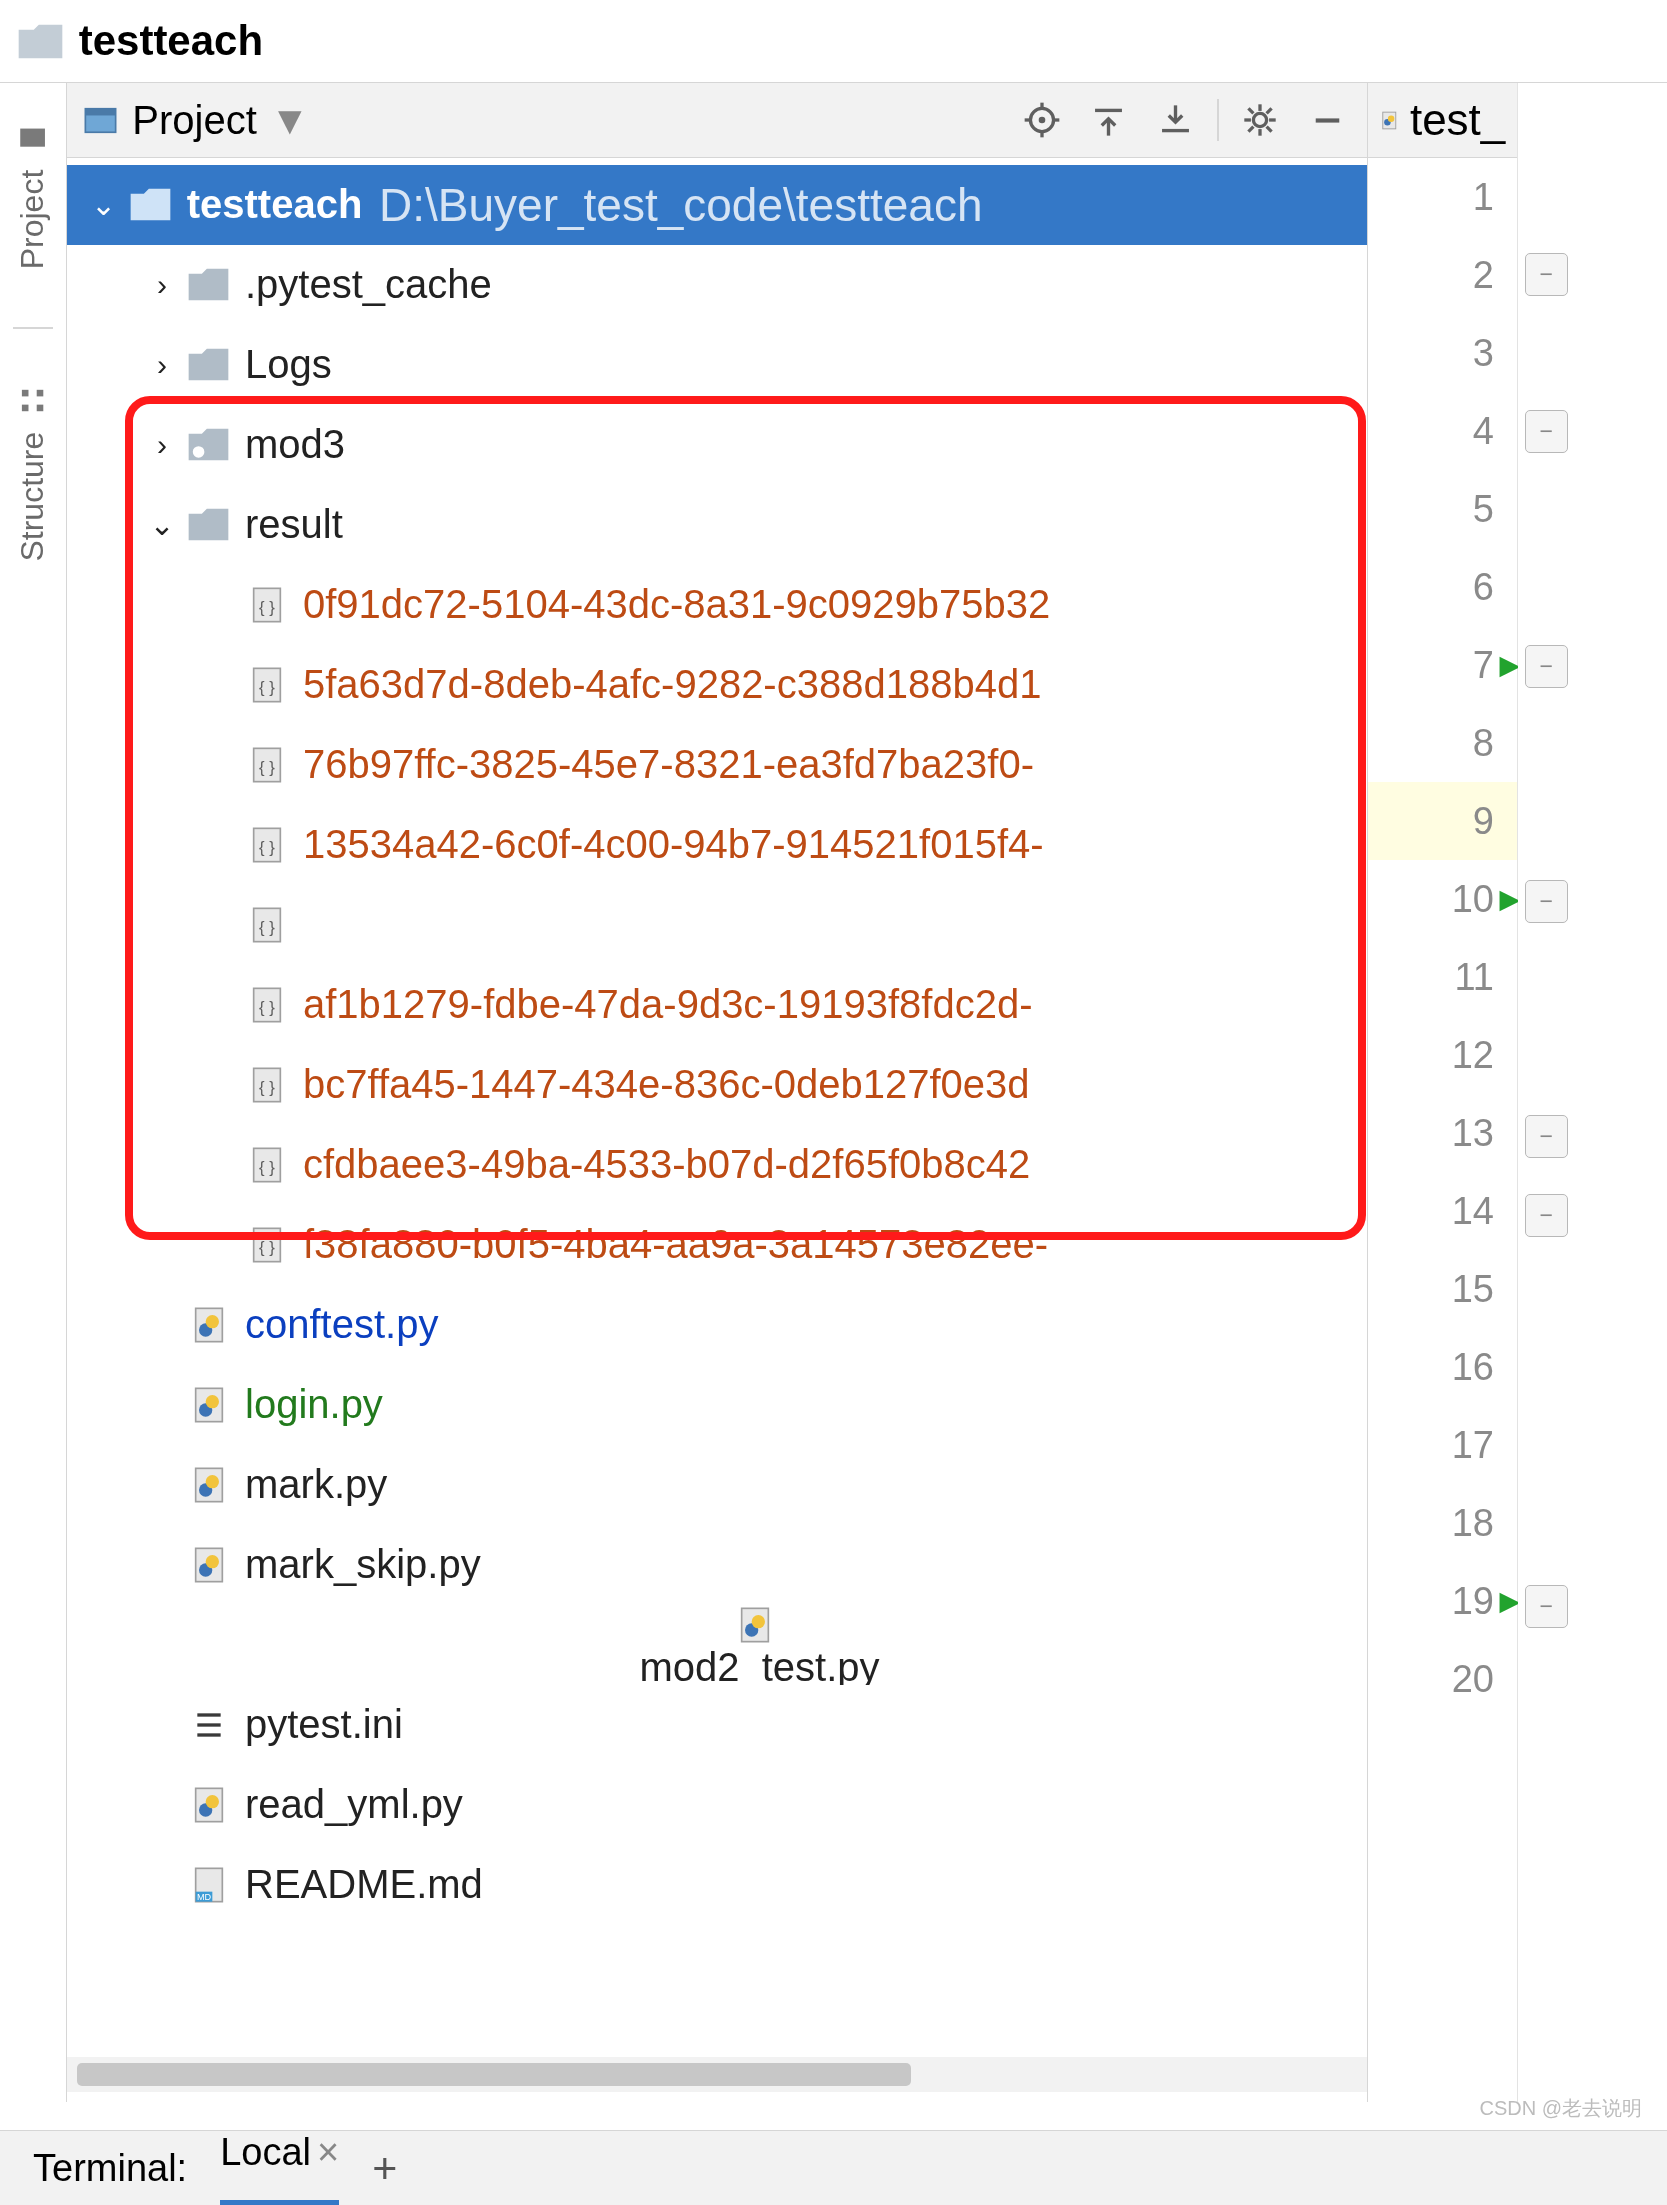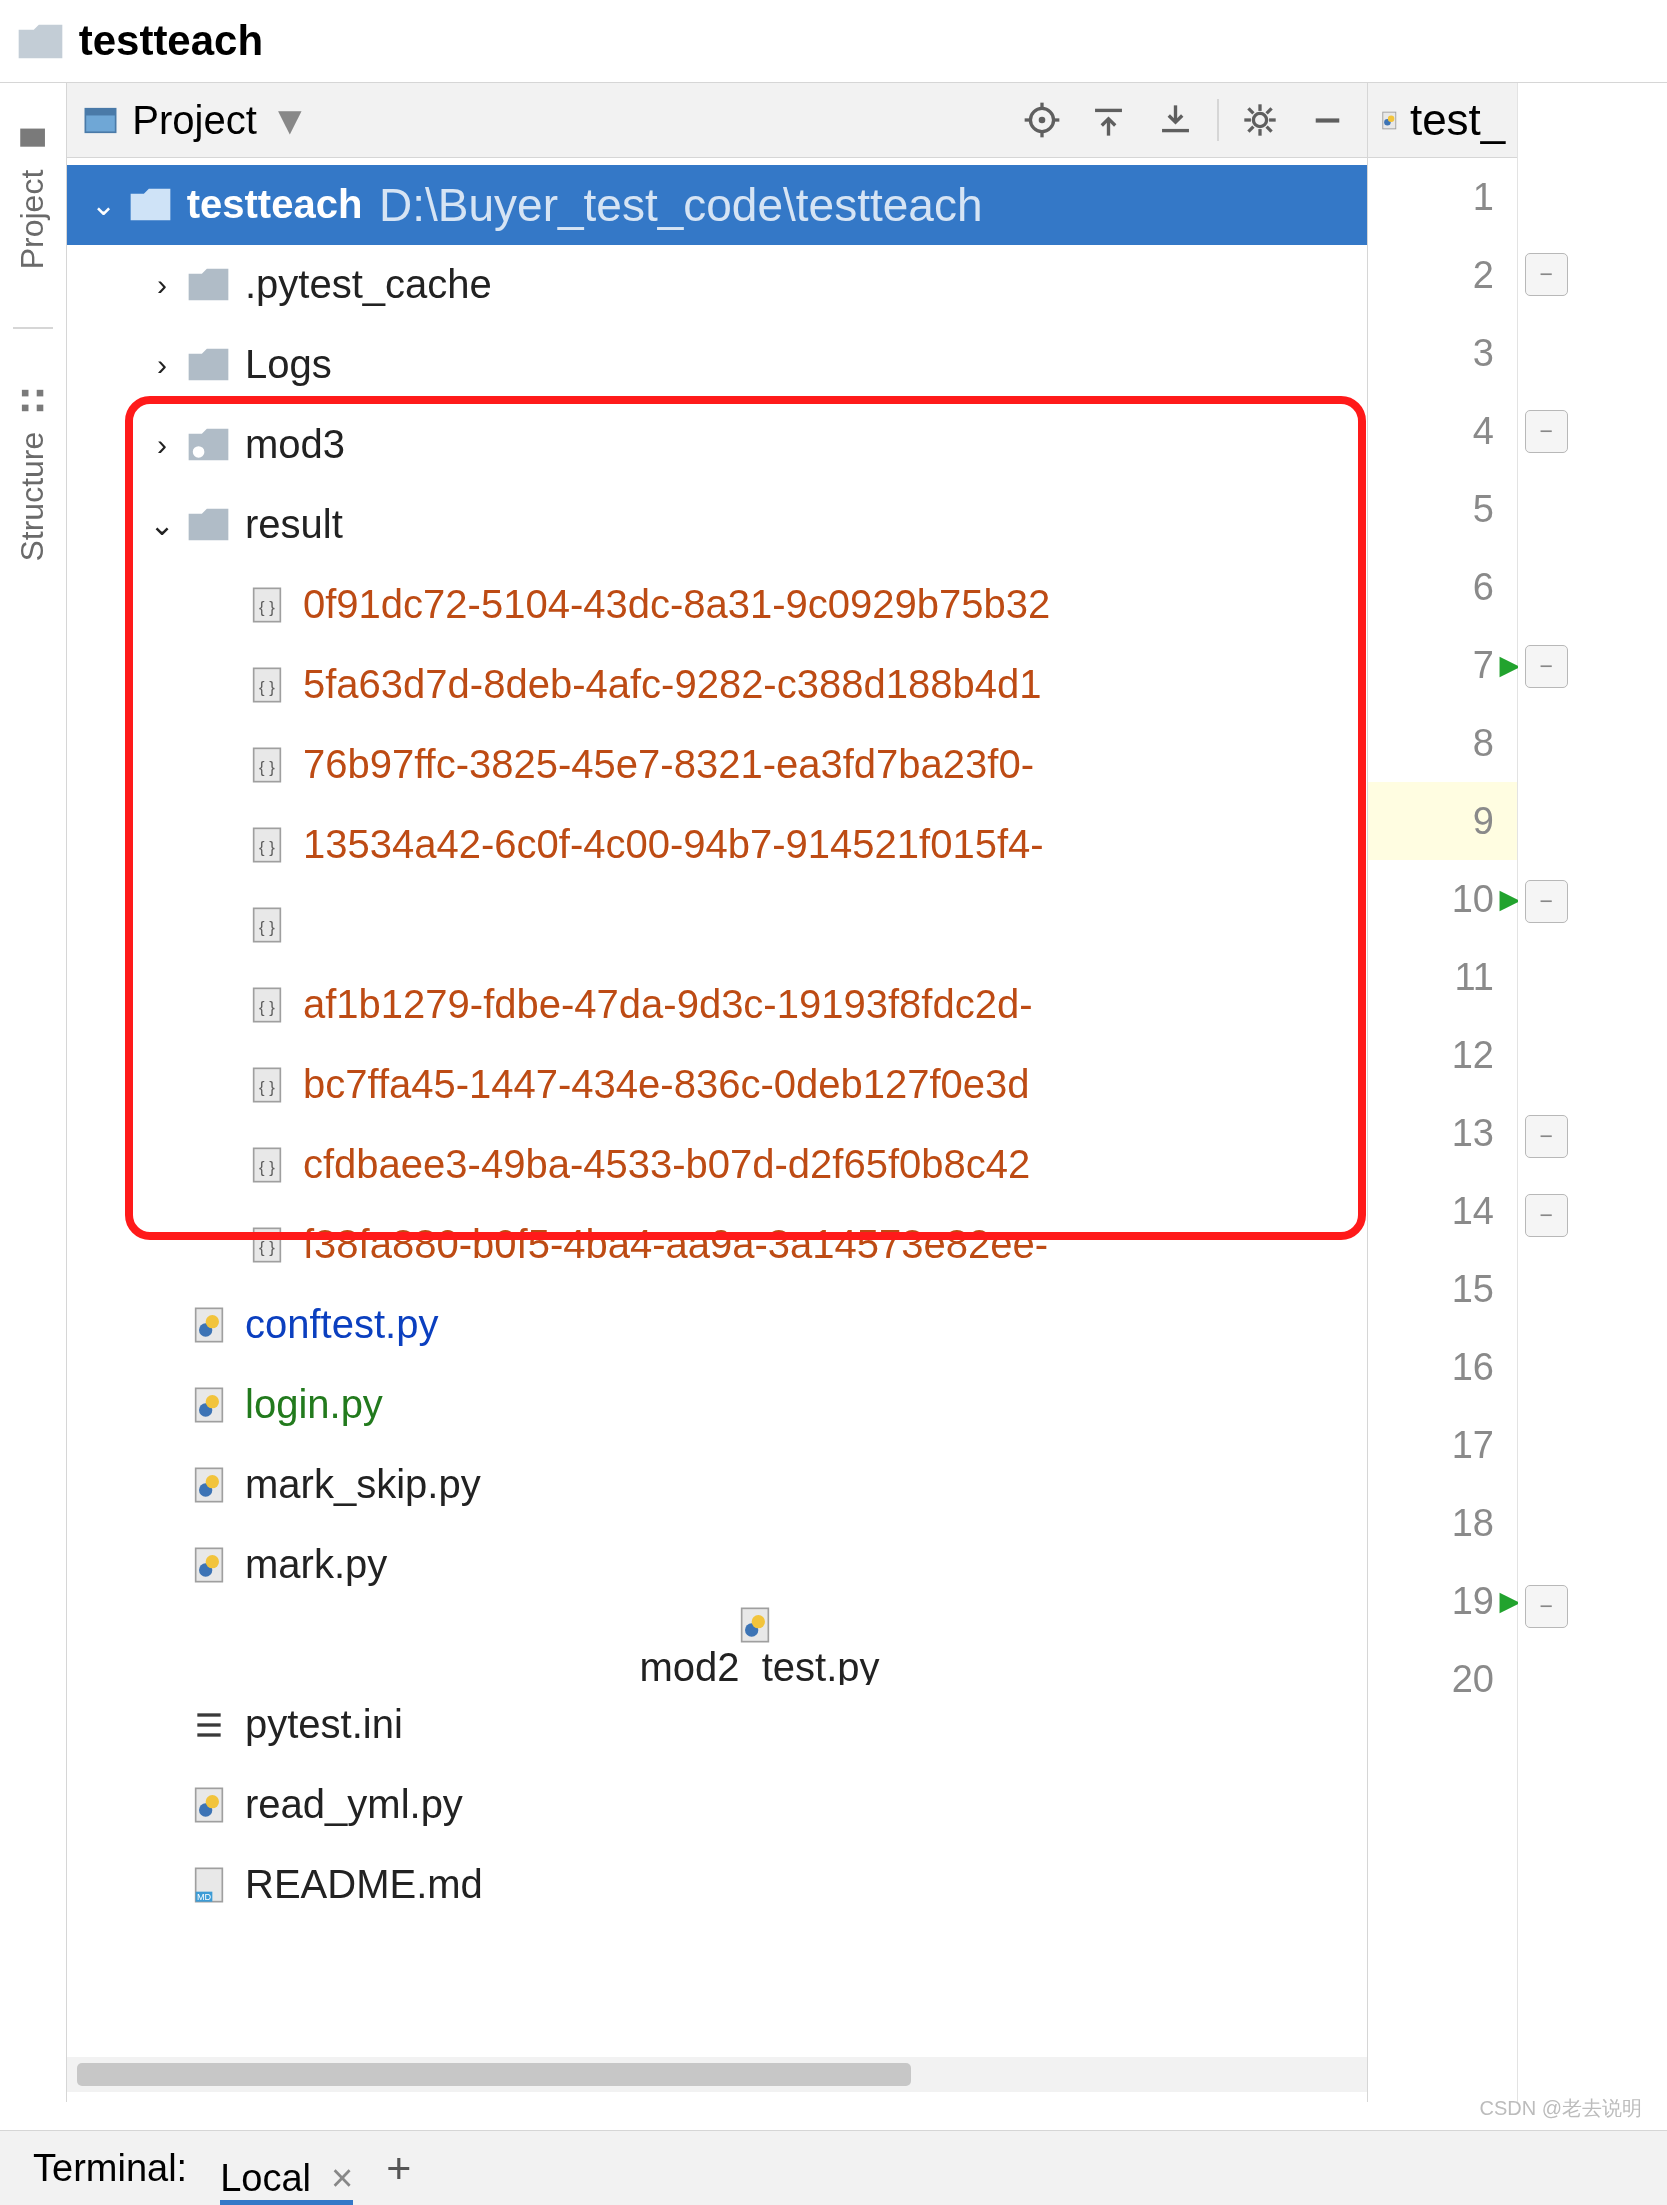--- a/index.html
+++ b/index.html
@@ -85,21 +85,21 @@
     position: absolute; bottom: 10px; left: 0; right: 0; height: 35px;
     background: #f2f2f2; display: flex; align-items: center;
   }
   .tree-scrollbar .thumb { height: 23px; background: #c7c7c7; border-radius: 5px; margin-left: 10px; width: 834px; }
   .terminal-tabs {
     height: 75px; background: #f2f2f2; border-top: 1.7px solid #d6d6d6;
     display: flex; align-items: center; gap: 33px; padding: 0 33px;
     font-size: 38px;
     margin-top: 28px;
   }
-  .term-tab { display: flex; align-items: flex-end; gap: 20px; height: 100%; }
+  .term-tab { display: flex; align-items: flex-start; gap: 6px; height: 100%; }
   .term-tab.active { border-bottom: 5px solid #3478c7; }
   svg { display: block; }
   .watermark { position: absolute; right: 25px; bottom: 83px; font-size: 20px; color: #bcbcbc; }
 </style>
 </head>
 <body>
 
 <div class="root">
 
   <div class="top-breadcrumb">
@@ -352,32 +352,32 @@
             </div>
             <div class="tree-row" style="padding-left: 75px;">
               <span class="arrow none"></span>
               <span class="icon-slot">
                 <svg width="40" height="40" viewBox="0 0 48 48">
                   <rect x="8" y="4" width="32" height="40" fill="#e8e8e8" stroke="#9f9f9f" stroke-width="2"></rect>
                   <circle cx="20" cy="30" r="8" fill="#3d74b5"></circle>
                   <circle cx="28" cy="20" r="8" fill="#f2c43c"></circle>
                 </svg>
               </span>
-              <span class="label ">mark_skip.py</span>
+              <span class="label ">mark.py</span>
             </div>
             <div class="tree-row" style="padding-left: 75px;">
               <span class="arrow none"></span>
               <span class="icon-slot">
                 <svg width="40" height="40" viewBox="0 0 48 48">
                   <rect x="8" y="4" width="32" height="40" fill="#e8e8e8" stroke="#9f9f9f" stroke-width="2"></rect>
                   <circle cx="20" cy="30" r="8" fill="#3d74b5"></circle>
                   <circle cx="28" cy="20" r="8" fill="#f2c43c"></circle>
                 </svg>
               </span>
-              <span class="label ">mark.py</span>
+              <span class="label ">mark_skip.py</span>
             </div>
             <div class="tree-row" style="padding-left: 75px; flex-direction: column;">
               <span class="arrow none"></span>
               <span class="icon-slot">
                 <svg width="40" height="40" viewBox="0 0 48 48">
                   <rect x="8" y="4" width="32" height="40" fill="#e8e8e8" stroke="#9f9f9f" stroke-width="2"></rect>
                   <circle cx="20" cy="30" r="8" fill="#3d74b5"></circle>
                   <circle cx="28" cy="20" r="8" fill="#f2c43c"></circle>
                 </svg>
               </span>

